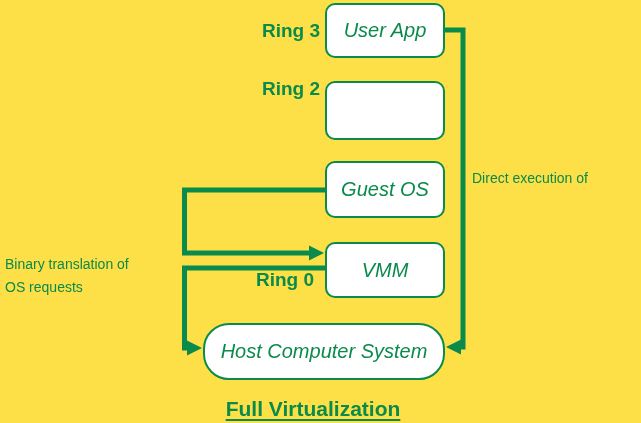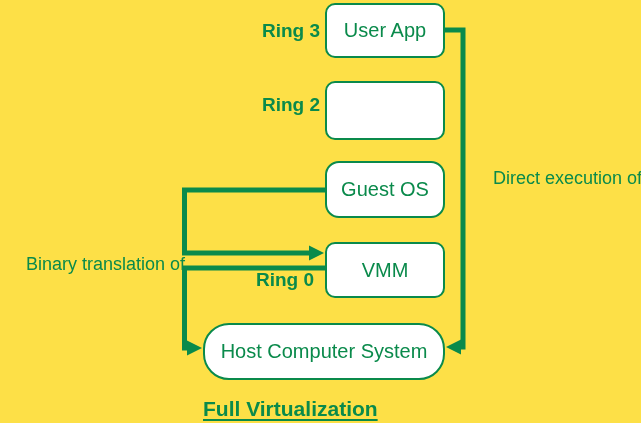--- a/index.html
+++ b/index.html
@@ -32,55 +32,57 @@
   .box {
     position: absolute;
     border: 2px solid var(--green);
     border-radius: 10px;
     background: #ffffff;
     display: flex;
     align-items: center;
     justify-content: center;
     color: var(--green);
     font-size: 20px;
+    font-style: italic;
   }
   .box-user-app   { left: 325px; top: 3px;   width: 120px; height: 55px; }
   .box-ring2      { left: 325px; top: 81px;  width: 120px; height: 59px; }
-  .box-guest-os   { left: 325px; top: 161px; width: 120px; height: 57px; border-radius: 14px; }
+  .box-guest-os   { left: 325px; top: 161px; width: 120px; height: 57px; }
   .box-vmm        { left: 325px; top: 242px; width: 120px; height: 56px; }
   .box-host       { left: 203px; top: 323px; width: 242px; height: 57px; border-radius: 26px; }
   .ring-label {
     position: absolute;
     left: 250px;
     width: 70px;
     text-align: right;
     color: var(--green);
     font-size: 19px;
     font-weight: bold;
     line-height: 22px;
     white-space: nowrap;
   }
   .ring-3 { top: 20px; }
-  .ring-2 { top: 94px; }
+  .ring-2 { top: 78px; }
   .ring-1 { top: 191px; }
   .ring-0 { top: 269px; text-align: center; }
   .annotation {
     position: absolute;
     color: var(--green);
-    font-size: 18px;
+    font-size: 14px;
     line-height: 23px;
-    text-align: right;
+    text-align: left;
   }
   .annotation-binary { left: 5px;   top: 253px; width: 180px; }
   .annotation-direct { left: 472px; top: 167px; width: 170px; }
   .diagram-title {
     position: absolute;
     left: 203px;
     top: 397px;
     width: 220px;
+    text-align: center;
     color: var(--green);
     font-size: 21px;
     font-weight: bold;
     line-height: 24px;
     text-decoration: underline;
     text-decoration-thickness: 2px;
     text-underline-offset: 3px;
   }
 </style>
 </head>
@@ -115,20 +117,21 @@
   </div>
   <div class="box box-vmm">
     <span>VMM</span>
   </div>
   <div class="box box-host">
     <span>Host Computer System</span>
   </div>
 
   <div class="annotation annotation-binary">
     <div>Binary translation of</div>
+    <div>OS requests</div>
   </div>
 
   <div class="annotation annotation-direct">
     <div>Direct execution of</div>
   </div>
 
   <div class="diagram-title">Full Virtualization</div>
 
 </div>
 

